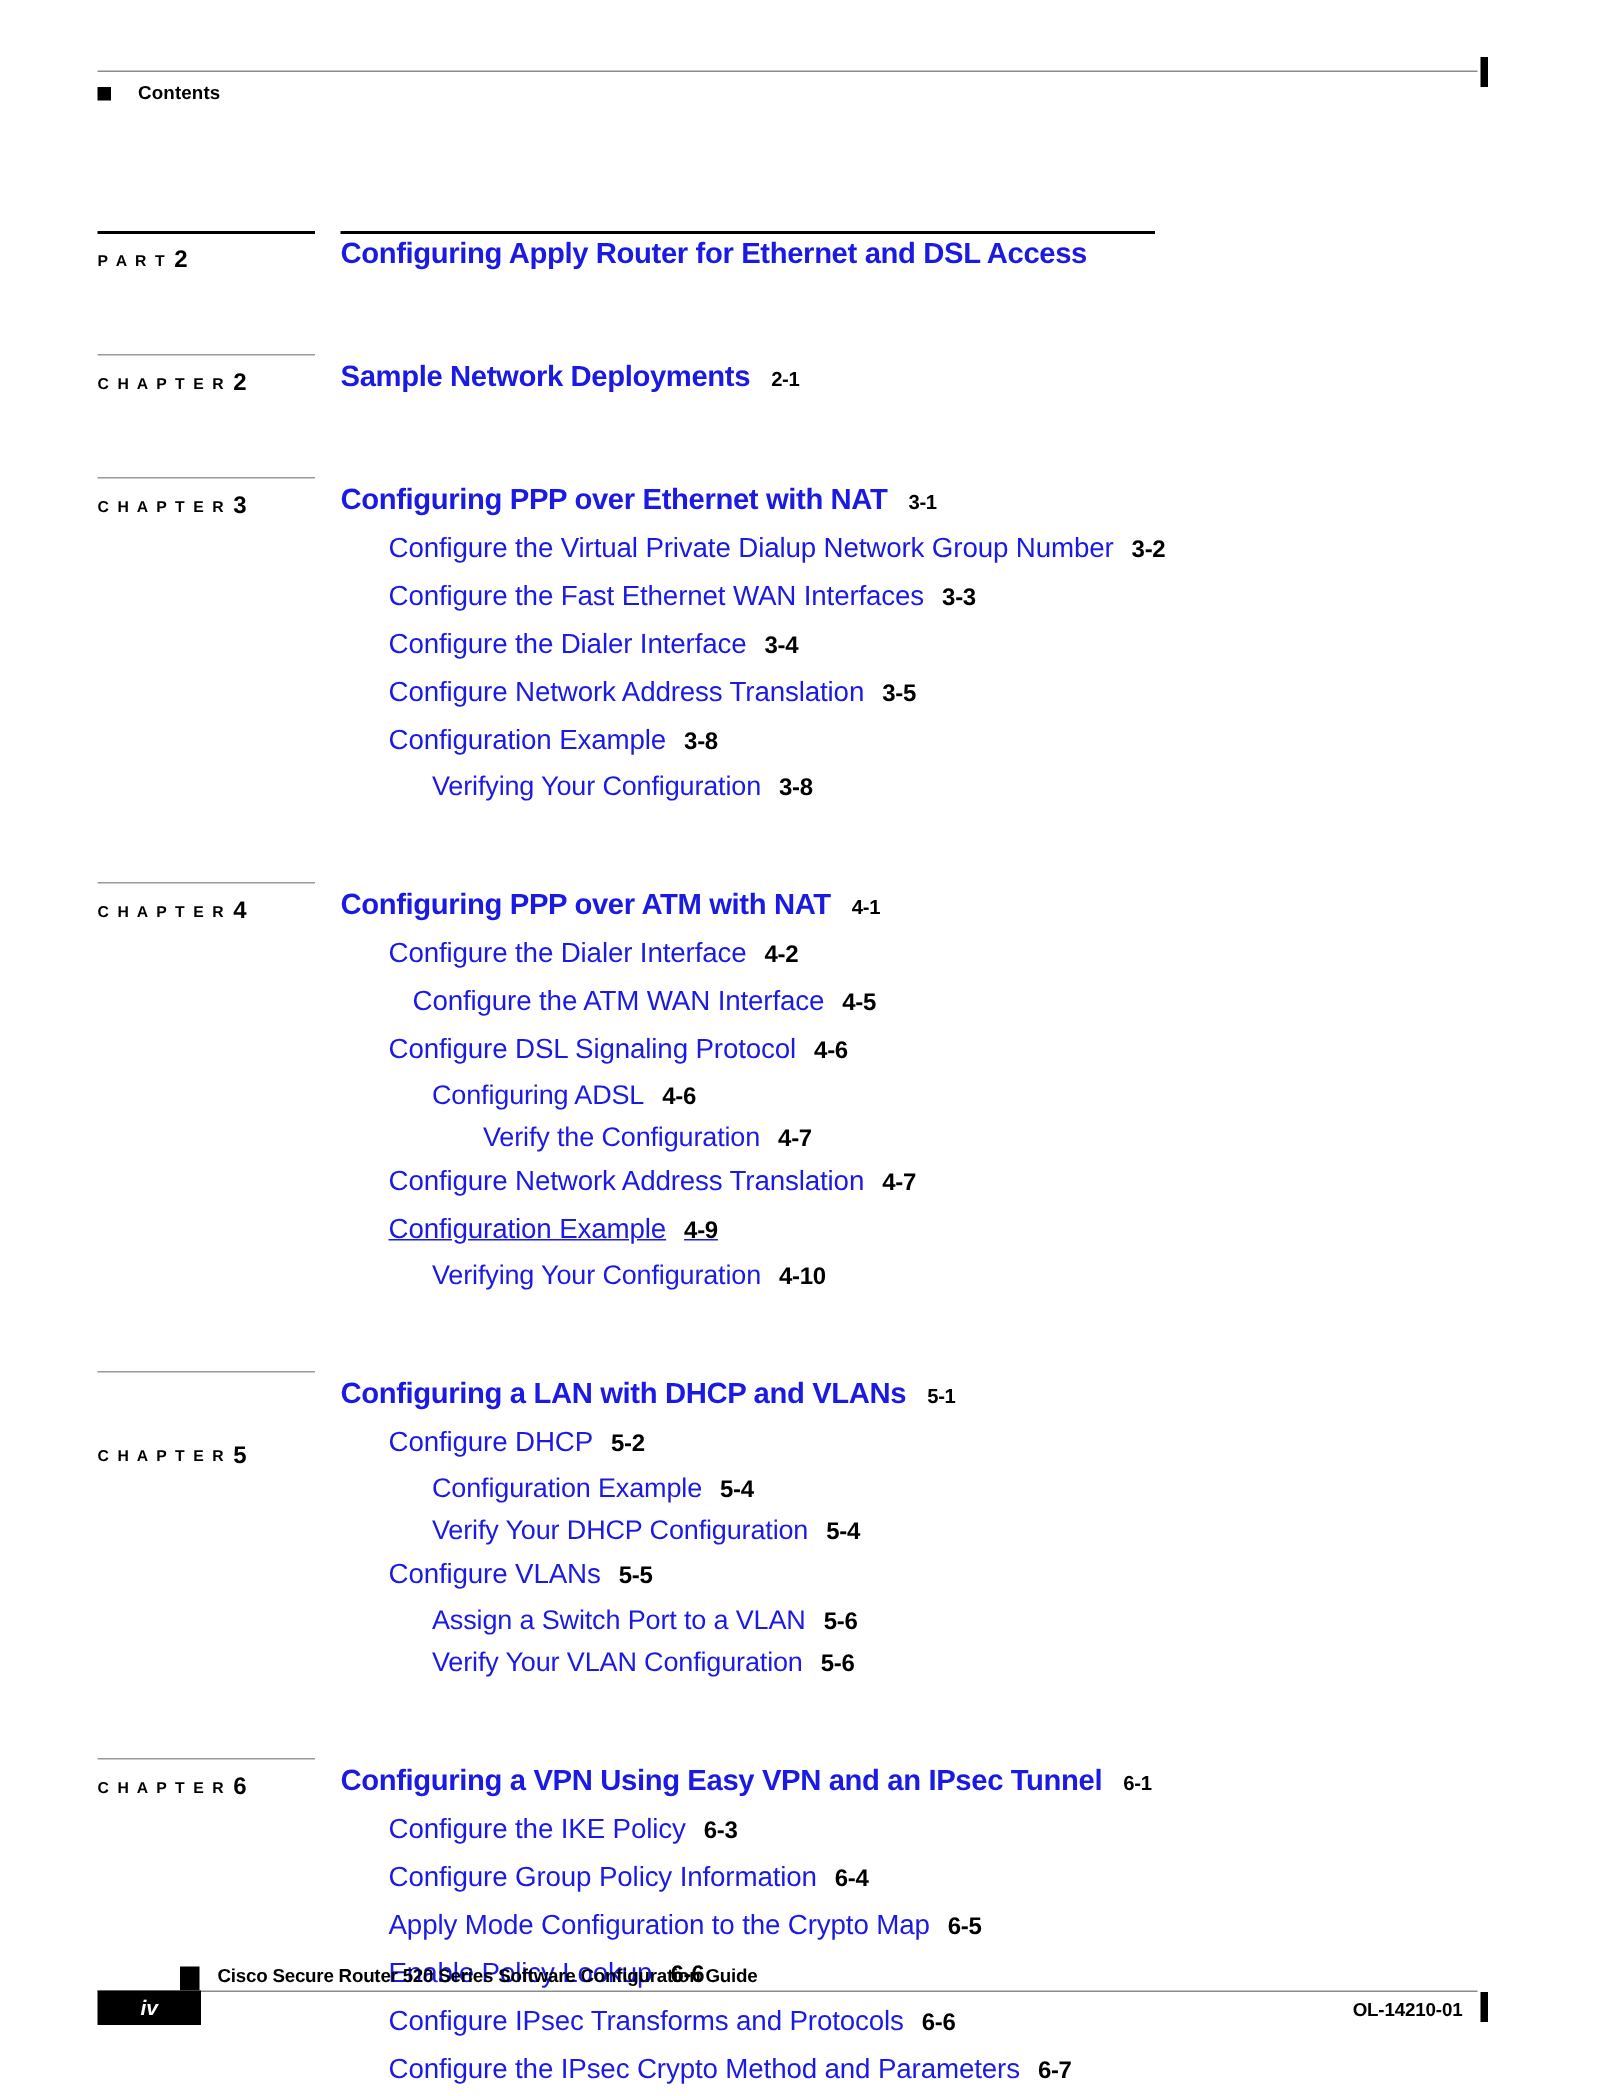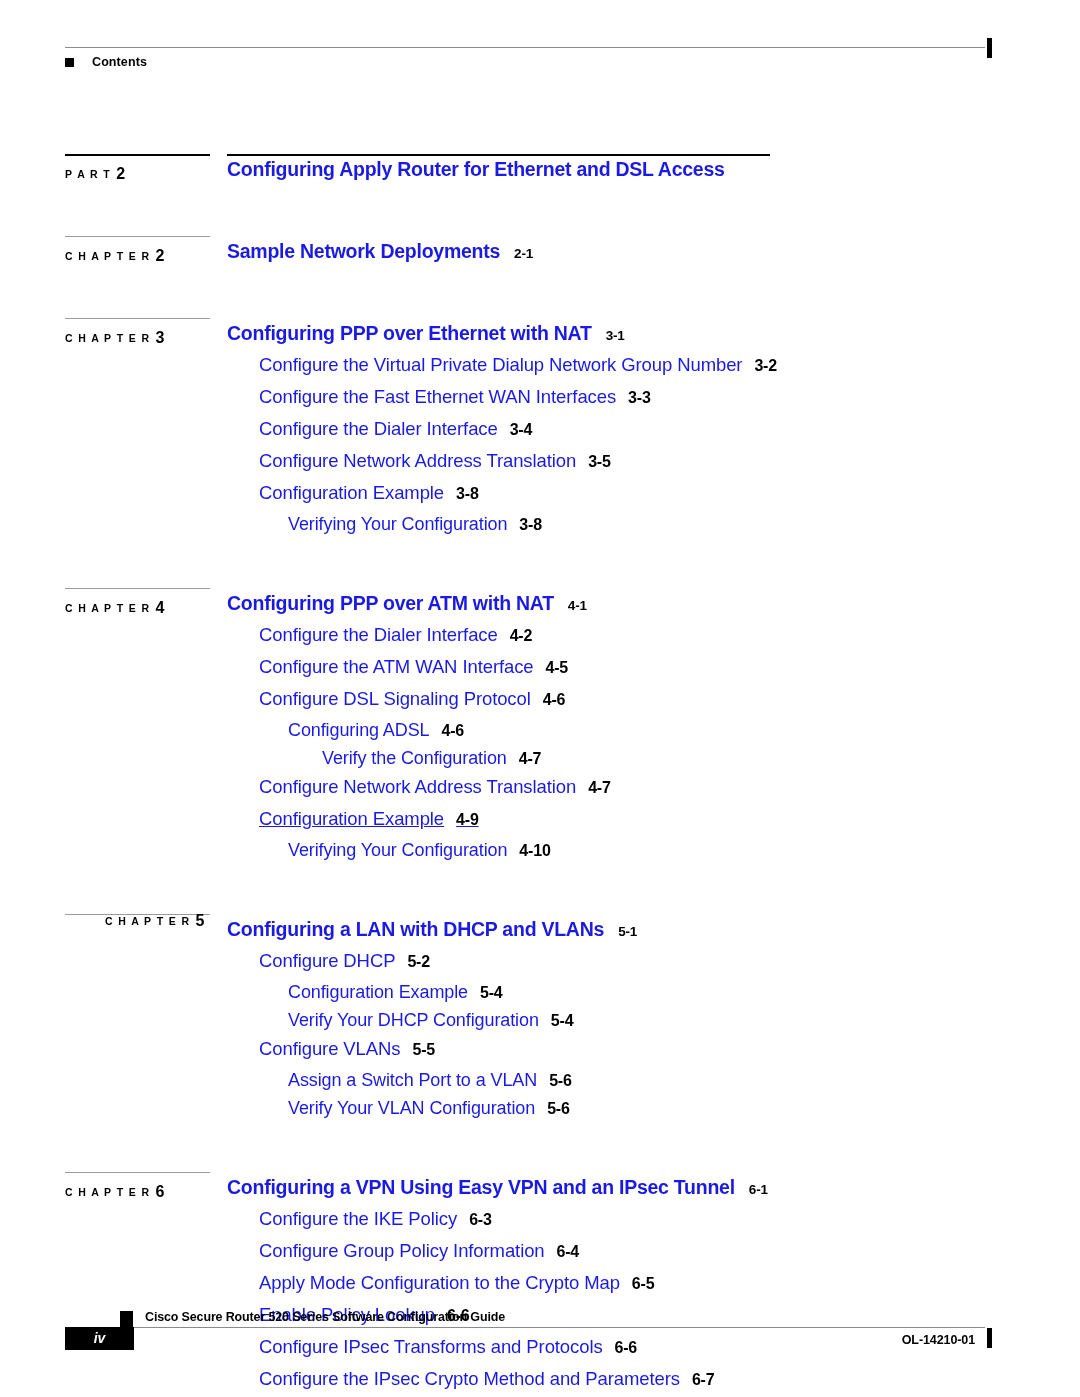--- a/index.html
+++ b/index.html
@@ -241,31 +241,31 @@
       <div class="entry lvl2" style="top: 278px;"><span class="txt">Configure the Dialer Interface</span><span class="pg">3-4</span></div>
       <div class="entry lvl2" style="top: 310px;"><span class="txt">Configure Network Address Translation</span><span class="pg">3-5</span></div>
       <div class="entry lvl2" style="top: 342px;"><span class="txt">Configuration Example</span><span class="pg">3-8</span></div>
       <div class="entry lvl3" style="top: 374px;"><span class="txt">Verifying Your Configuration</span><span class="pg">3-8</span></div>
     </div>
     <div class="block" style="position: absolute; left: 0px; top: 0px; width: 1080px; height: 0px;">
       <div class="rule-left" style="top: 448px;"></div>
       <div class="marker" style="top: 458px;"><span class="mk-word">C H A P T E R</span><span class="mk-num">4</span></div>
       <div class="entry lvl1" style="top: 452px;"><span class="txt">Configuring PPP over ATM with NAT</span><span class="pg">4-1</span></div>
       <div class="entry lvl2" style="top: 484px;"><span class="txt">Configure the Dialer Interface</span><span class="pg">4-2</span></div>
-      <div class="entry lvl2" style="top: 516px;"><span class="txt">Configure the ATM WAN Interface</span><span class="pg">4-5</span></div>
+      <div class="entry lvl2" style="top: 516px; margin-left: 16px;"><span class="txt">Configure the ATM WAN Interface</span><span class="pg">4-5</span></div>
       <div class="entry lvl2" style="top: 548px;"><span class="txt">Configure DSL Signaling Protocol</span><span class="pg">4-6</span></div>
       <div class="entry lvl3" style="top: 580px;"><span class="txt">Configuring ADSL</span><span class="pg">4-6</span></div>
       <div class="entry lvl4" style="top: 608px; text-align: right;"><span class="txt">Verify the Configuration</span><span class="pg">4-7</span></div>
       <div class="entry lvl2" style="top: 636px;"><span class="txt">Configure Network Address Translation</span><span class="pg">4-7</span></div>
       <div class="entry lvl2" style="top: 668px; text-decoration: underline;"><span class="txt">Configuration Example</span><span class="pg">4-9</span></div>
       <div class="entry lvl3" style="top: 700px;"><span class="txt">Verifying Your Configuration</span><span class="pg">4-10</span></div>
     </div>
     <div class="block" style="position: absolute; left: 0px; top: 0px; width: 1080px; height: 0px;">
       <div class="rule-left" style="top: 774px;"></div>
-      <div class="marker" style="top: 771px; margin-left: 40px;"><span class="mk-word">C H A P T E R</span><span class="mk-num">5</span></div>
+      <div class="marker" style="top: 821px;"><span class="mk-word">C H A P T E R</span><span class="mk-num">5</span></div>
       <div class="entry lvl1" style="top: 778px;"><span class="txt">Configuring a LAN with DHCP and VLANs</span><span class="pg">5-1</span></div>
       <div class="entry lvl2" style="top: 810px;"><span class="txt">Configure DHCP</span><span class="pg">5-2</span></div>
       <div class="entry lvl3" style="top: 842px;"><span class="txt">Configuration Example</span><span class="pg">5-4</span></div>
       <div class="entry lvl3" style="top: 870px;"><span class="txt">Verify Your DHCP Configuration</span><span class="pg">5-4</span></div>
       <div class="entry lvl2" style="top: 898px;"><span class="txt">Configure VLANs</span><span class="pg">5-5</span></div>
       <div class="entry lvl3" style="top: 930px;"><span class="txt">Assign a Switch Port to a VLAN</span><span class="pg">5-6</span></div>
       <div class="entry lvl3" style="top: 958px;"><span class="txt">Verify Your VLAN Configuration</span><span class="pg">5-6</span></div>
     </div>
     <div class="block" style="position: absolute; left: 0px; top: 0px; width: 1080px; height: 0px;">
       <div class="rule-left" style="top: 1032px;"></div>

